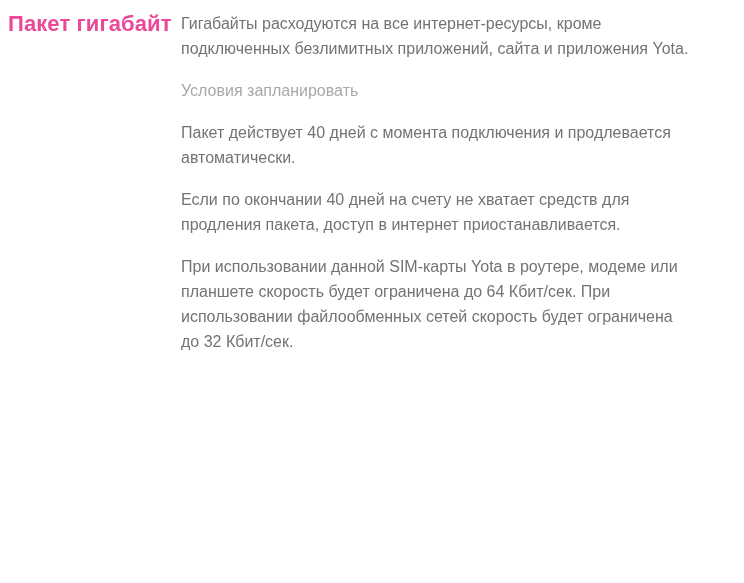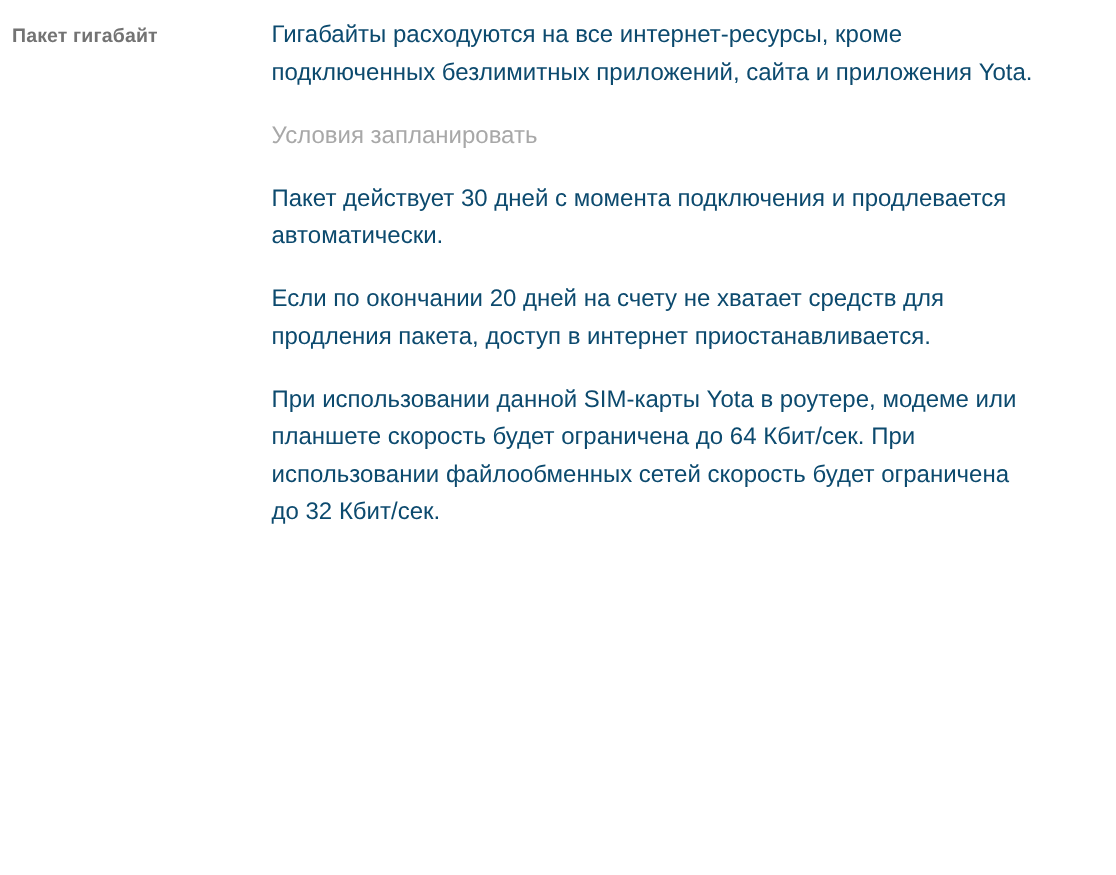--- a/index.html
+++ b/index.html
@@ -17,35 +17,35 @@
       align-items: flex-start;
       padding: 11px 32px 0 8px;
       font-family: "Liberation Sans", "DejaVu Sans", sans-serif;
     }
     .label-col {
       flex: 0 0 173px;
       width: 173px;
     }
     .section-title {
       margin: 0;
-      font-size: 13px;
+      font-size: 22px;
       line-height: 25px;
       font-weight: bold;
-      color: #737373;
+      color: #ec4899;
       letter-spacing: 0.1px;
     }
     .content-col {
       width: 512px;
       flex: 0 0 512px;
     }
     .content-col p {
       margin: 0 0 17px 0;
       font-size: 16px;
       line-height: 25px;
-      color: #0c4a6e;
+      color: #737373;
     }
     .terms-heading {
       margin: 0 0 17px 0;
       font-size: 16px;
       line-height: 25px;
       font-weight: normal;
       color: #a8a8a8;
     }
   </style>
 </head>
@@ -57,23 +57,23 @@
     <h2 class="section-title">Пакет гигабайт</h2>
   </div>
 
   <div class="content-col">
 
     <p>Гигабайты расходуются на все интернет-ресурсы, кроме подключенных безлимитных приложений, сайта и приложения Yota.</p>
 
 
     <h3 class="terms-heading">Условия запланировать</h3>
 
-    <p>Пакет действует 30 дней с момента подключения и продлевается автоматически.</p>
+    <p>Пакет действует 40 дней с момента подключения и продлевается автоматически.</p>
 
 
-    <p>Если по окончании 20 дней на счету не хватает средств для продления пакета, доступ в интернет приостанавливается.</p>
+    <p>Если по окончании 40 дней на счету не хватает средств для продления пакета, доступ в интернет приостанавливается.</p>
 
     <p>При использовании данной SIM-карты Yota в роутере, модеме или планшете скорость будет ограничена до 64 Кбит/сек. При использовании файлообменных сетей скорость будет ограничена до 32 Кбит/сек.</p>
 
 
   </div>
 
 </div>
 
 </body></html>

